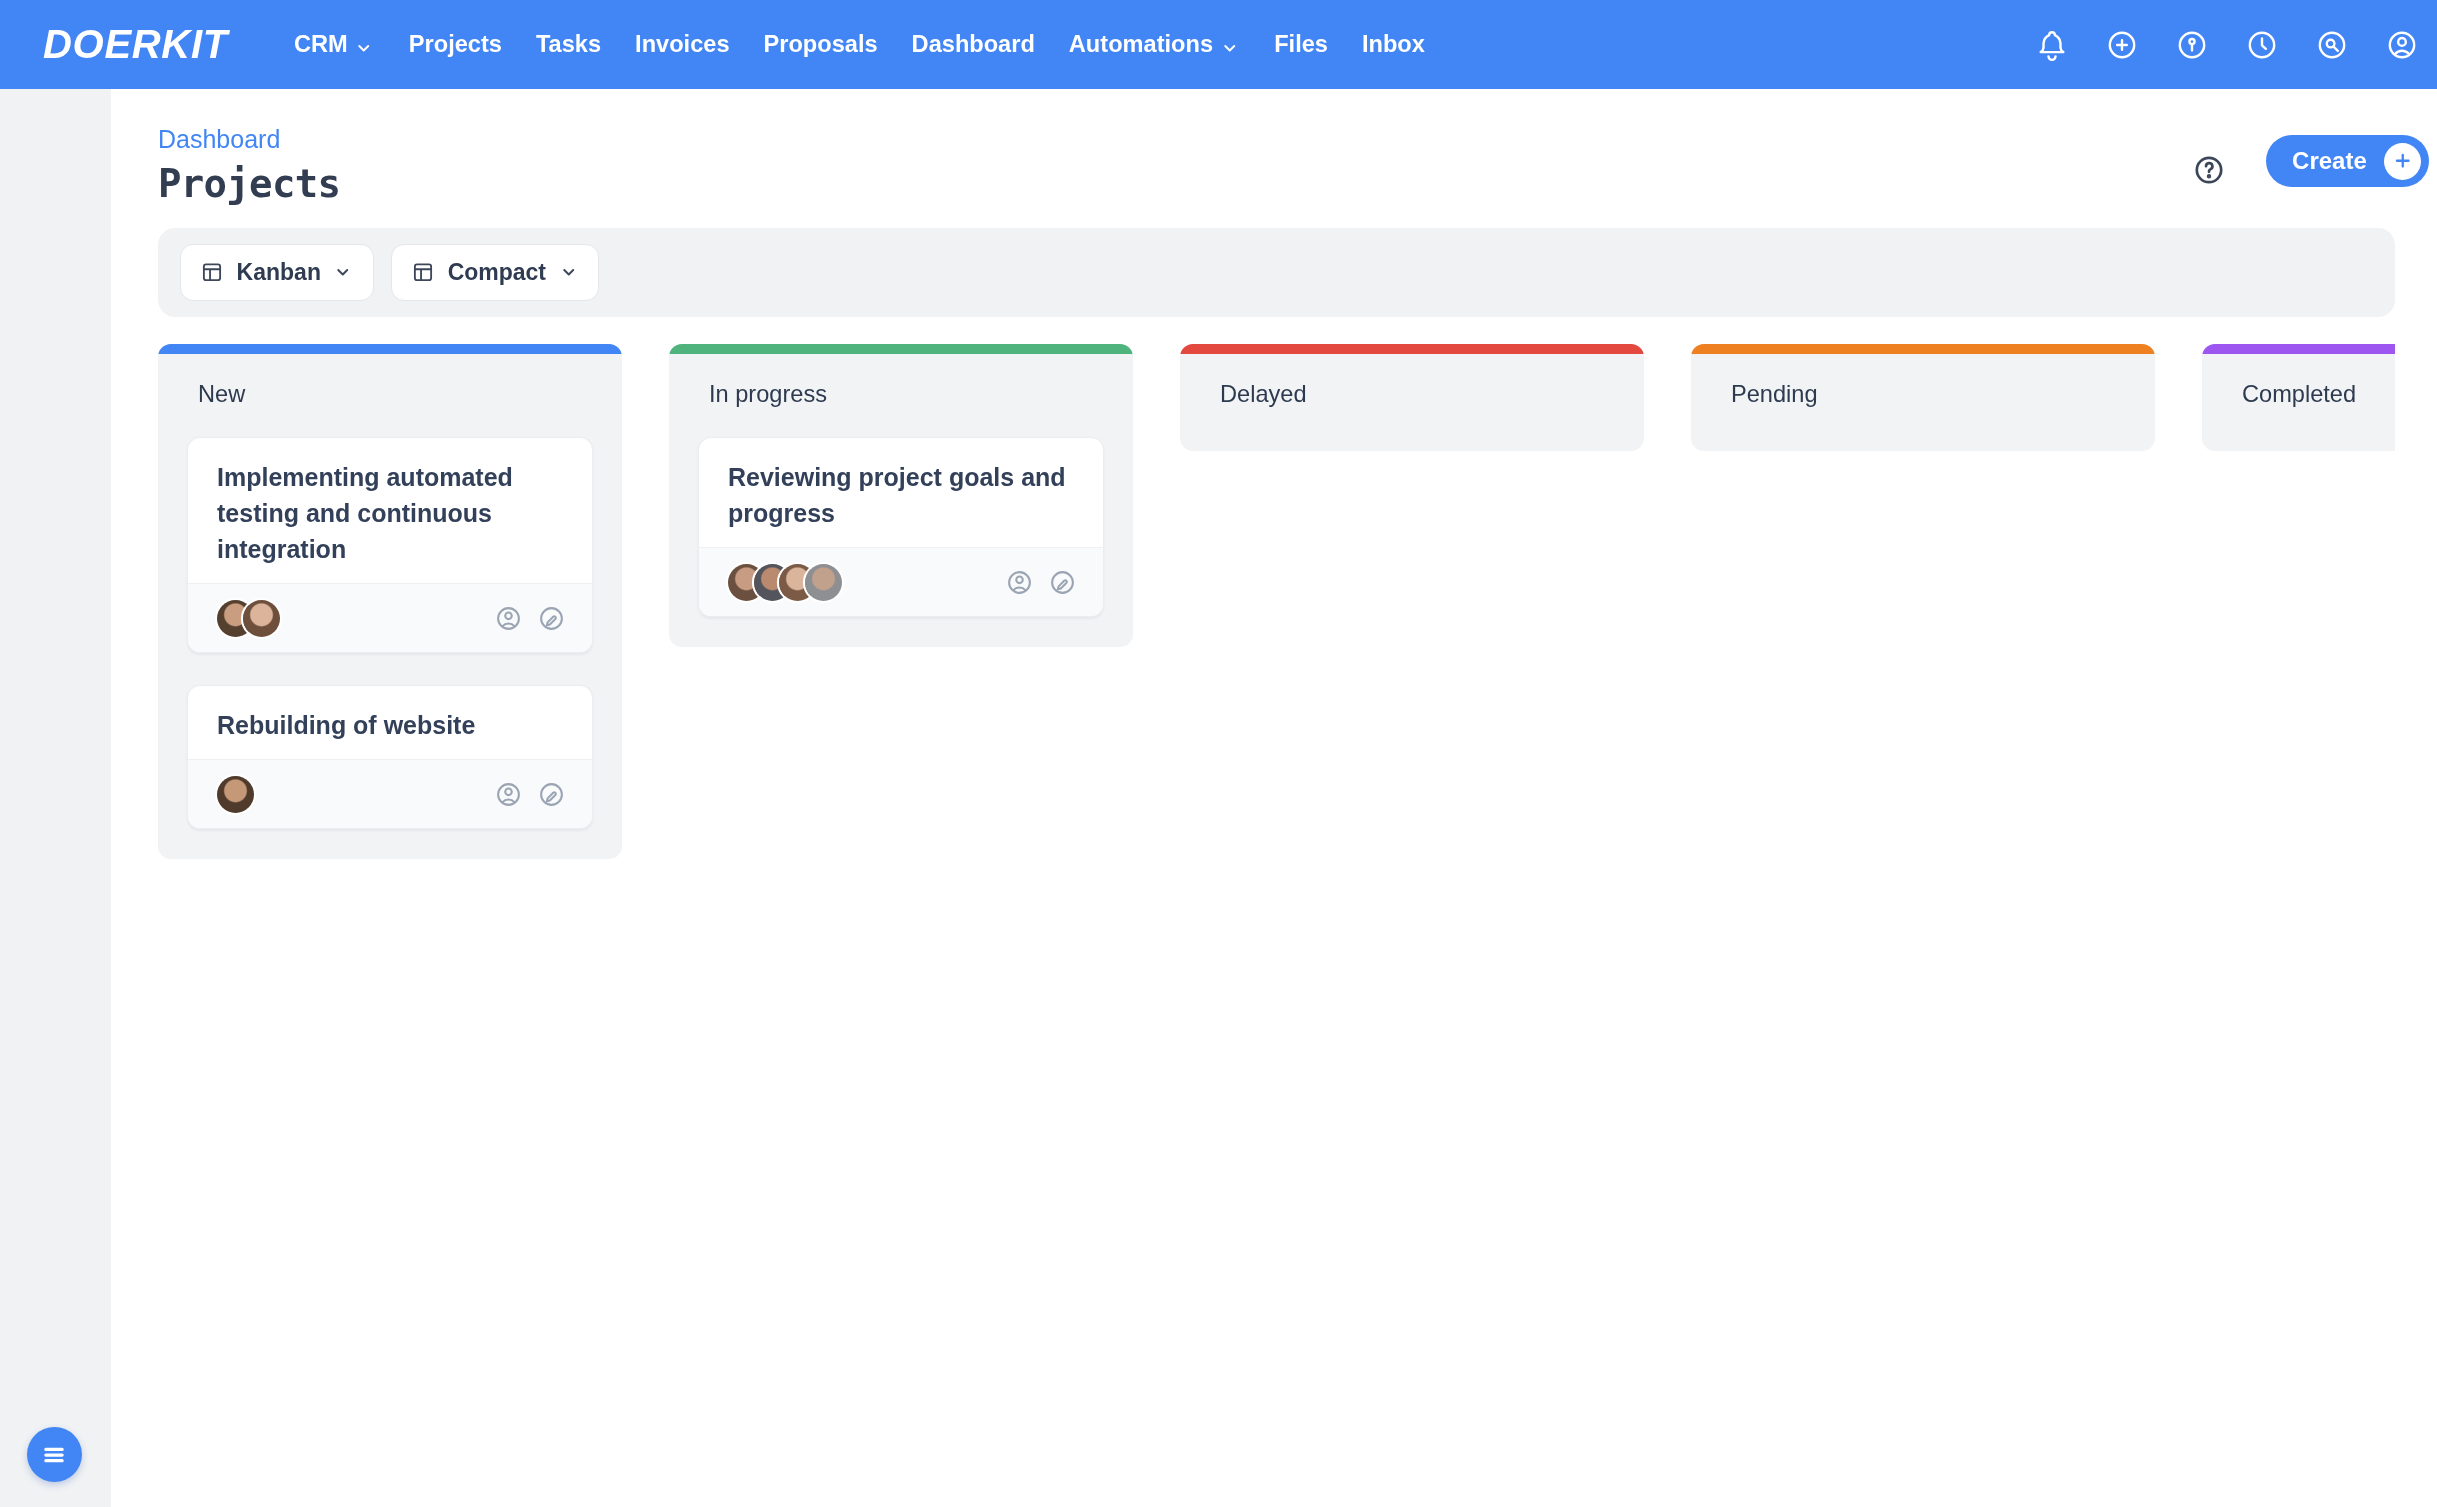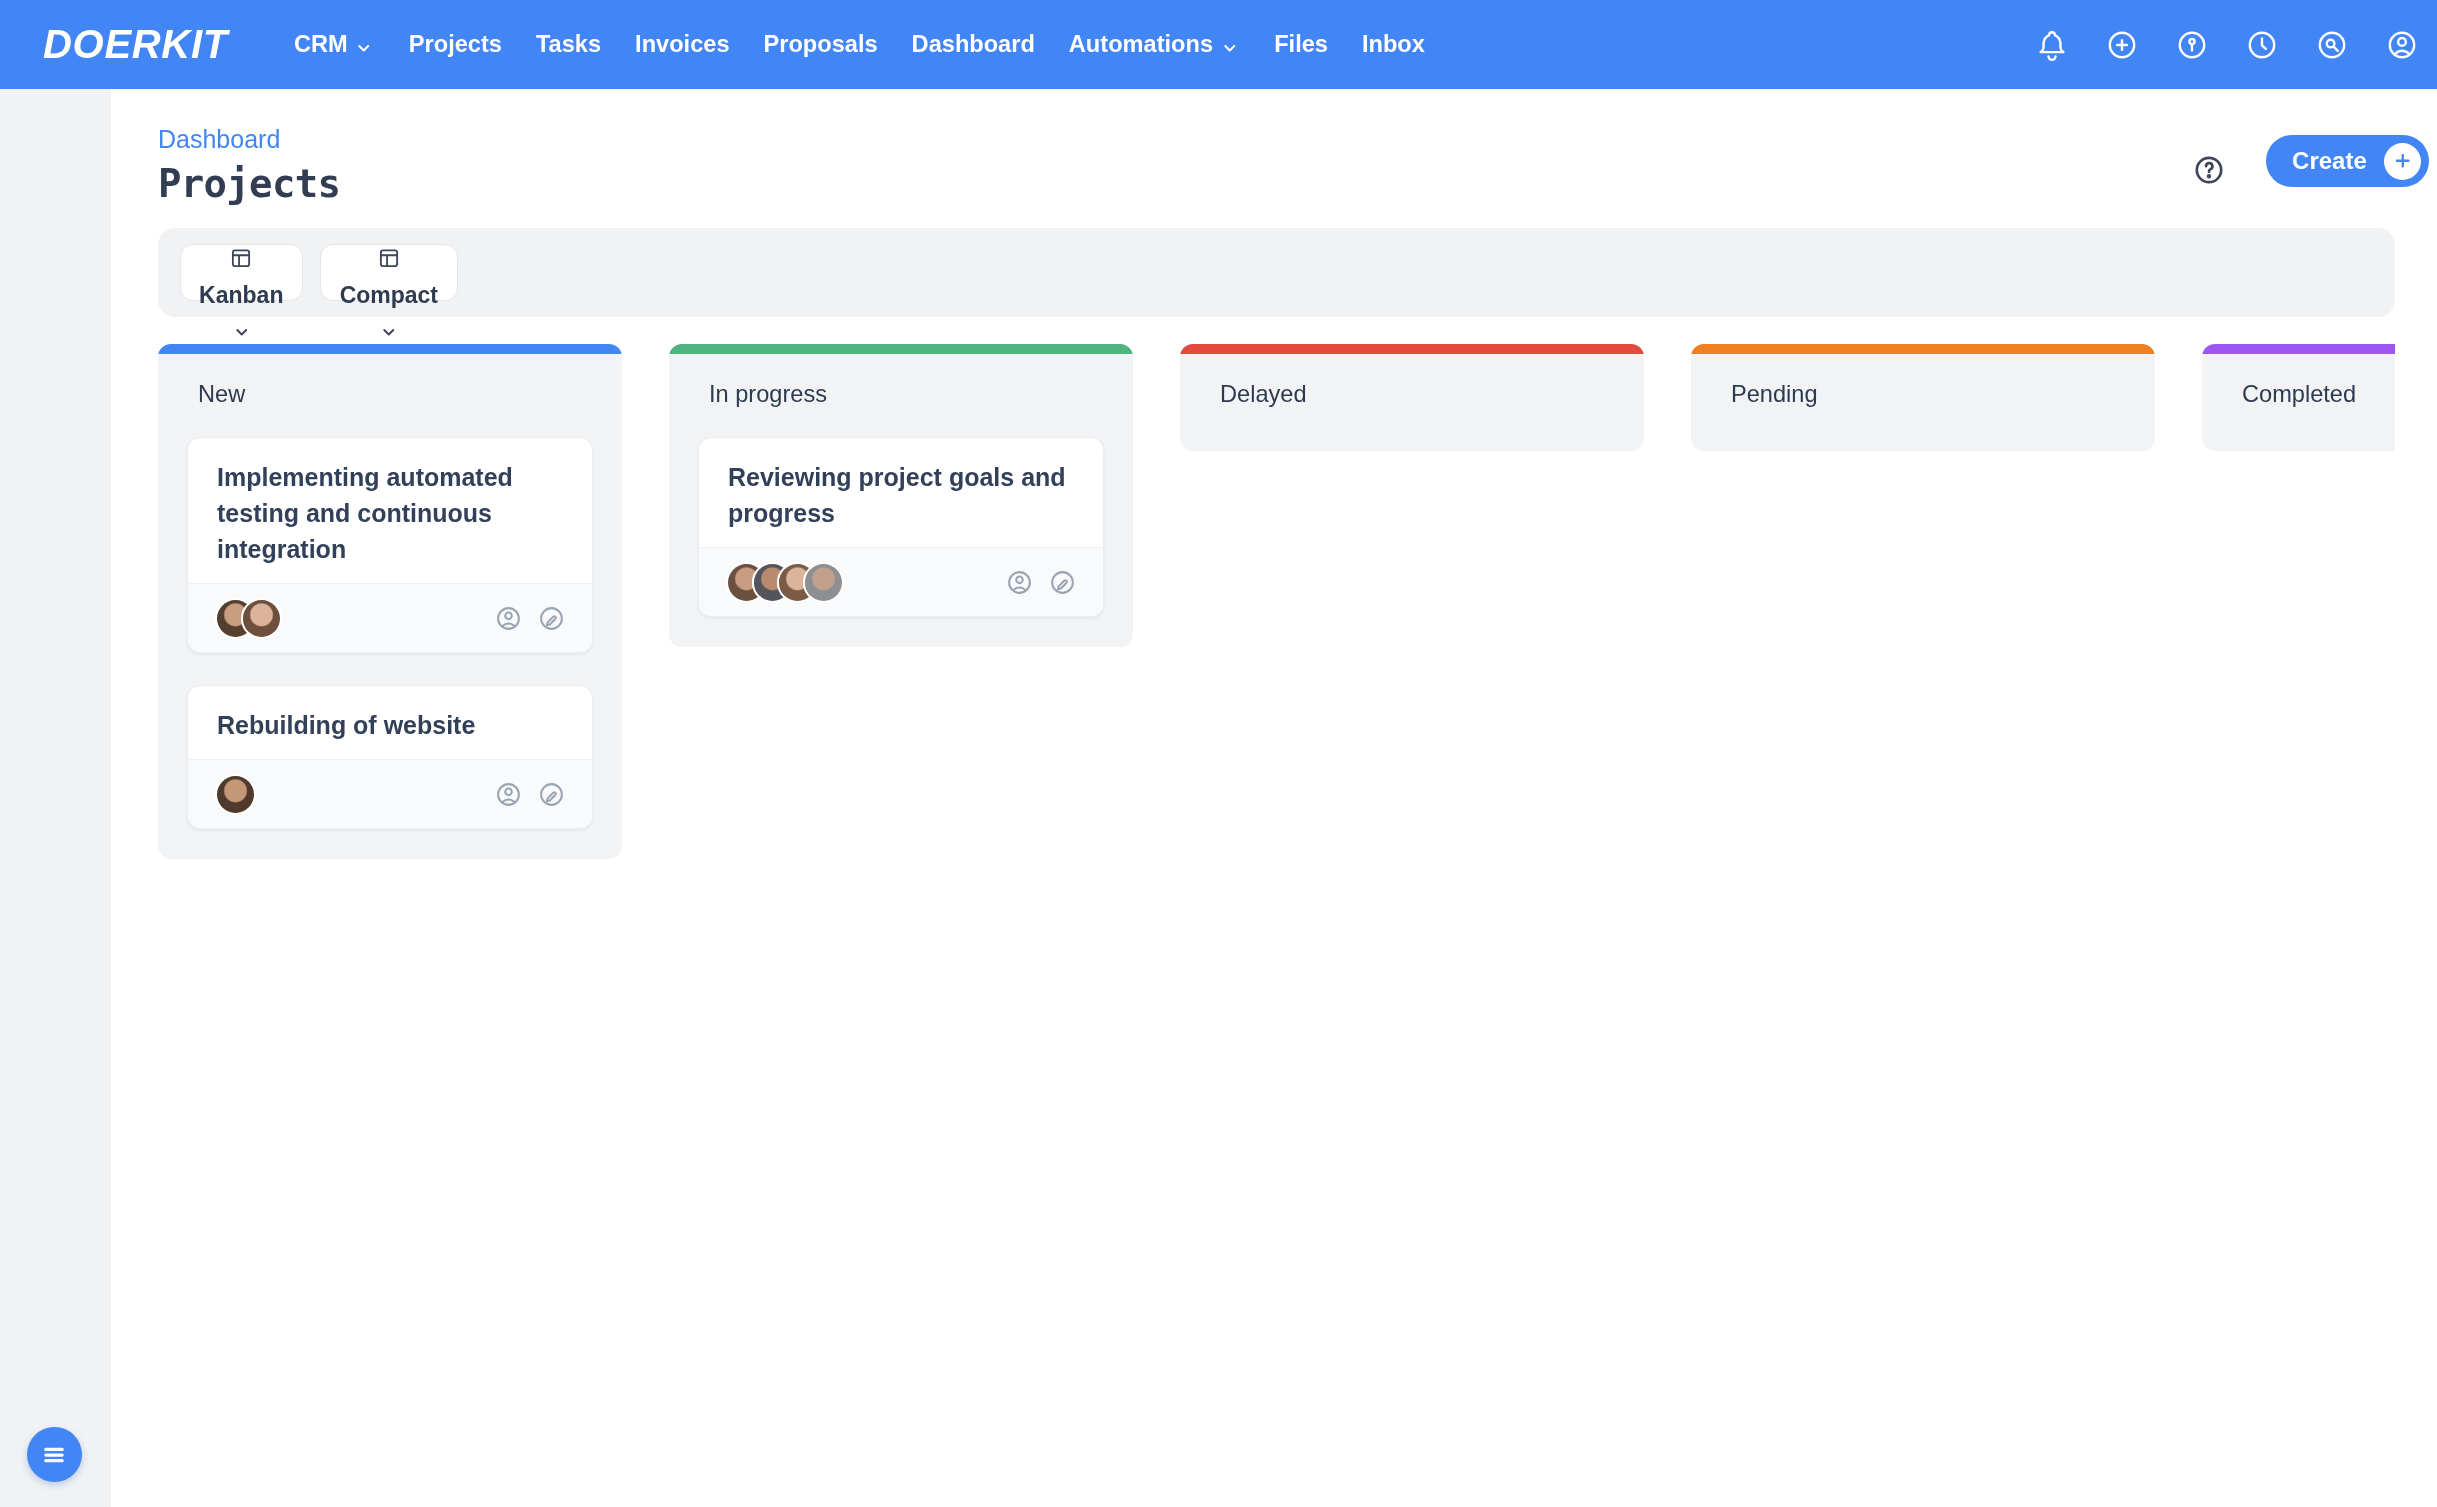--- a/index.html
+++ b/index.html
@@ -35,21 +35,21 @@
   .create-btn { height:52px; border:none; border-radius:26px; background:#4285f4; color:#fff;
                 display:flex; align-items:center; gap:17px; padding:0 7.9px 0 26px; cursor:pointer; }
   .create-btn .lbl { font-size:24px; font-weight:600; font-family:"Liberation Sans", sans-serif; }
   .create-plus { width:37px; height:37px; border-radius:50%; background:#fff; color:#4285f4; display:flex; align-items:center; justify-content:center; }
   .create-plus svg { width:21.5px; height:21.5px; }
 
   
   .toolbar { margin-top:21.5px; width:2237px; height:89px; background:#f1f2f4; border-radius:17px;
              display:flex; align-items:center; gap:17px; padding:0 21.5px; }
   .tb-btn { height:57px; background:#fff; border:1.4px solid #e3e6ea; border-radius:13px;
-            display:flex; align-items:center; gap:11.5px; padding:0 18.6px; cursor:pointer;flex-direction:column; }
+            display:flex; align-items:center; gap:11.5px; padding:0 18.6px; cursor:pointer; }
   .tb-btn .icon { width:26px; height:26px; color:#3d4759; display:inline-flex; }
   .tb-btn .lbl { font-size:23px; font-weight:600; color:#2e3b50; }
   .tb-btn .chev { width:21.5px; height:21.5px; color:#3d4759; display:inline-flex; }
 
   
   .board { margin-top:27px; width:2237px; overflow:hidden; display:flex; gap:47px; align-items:flex-start; }
   .column { flex:0 0 464px; width:464px; background:#f1f3f4; border-radius:13px; overflow:hidden; }
   .col-bar { height:10.7px; border-radius:11.5px 11.5px 0 0; }
   .col-label { padding:27px 40px 24px; font-size:23.6px; font-weight:400; color:#2d3a4f; }
   .column.empty .col-label { padding-bottom:43px; }

